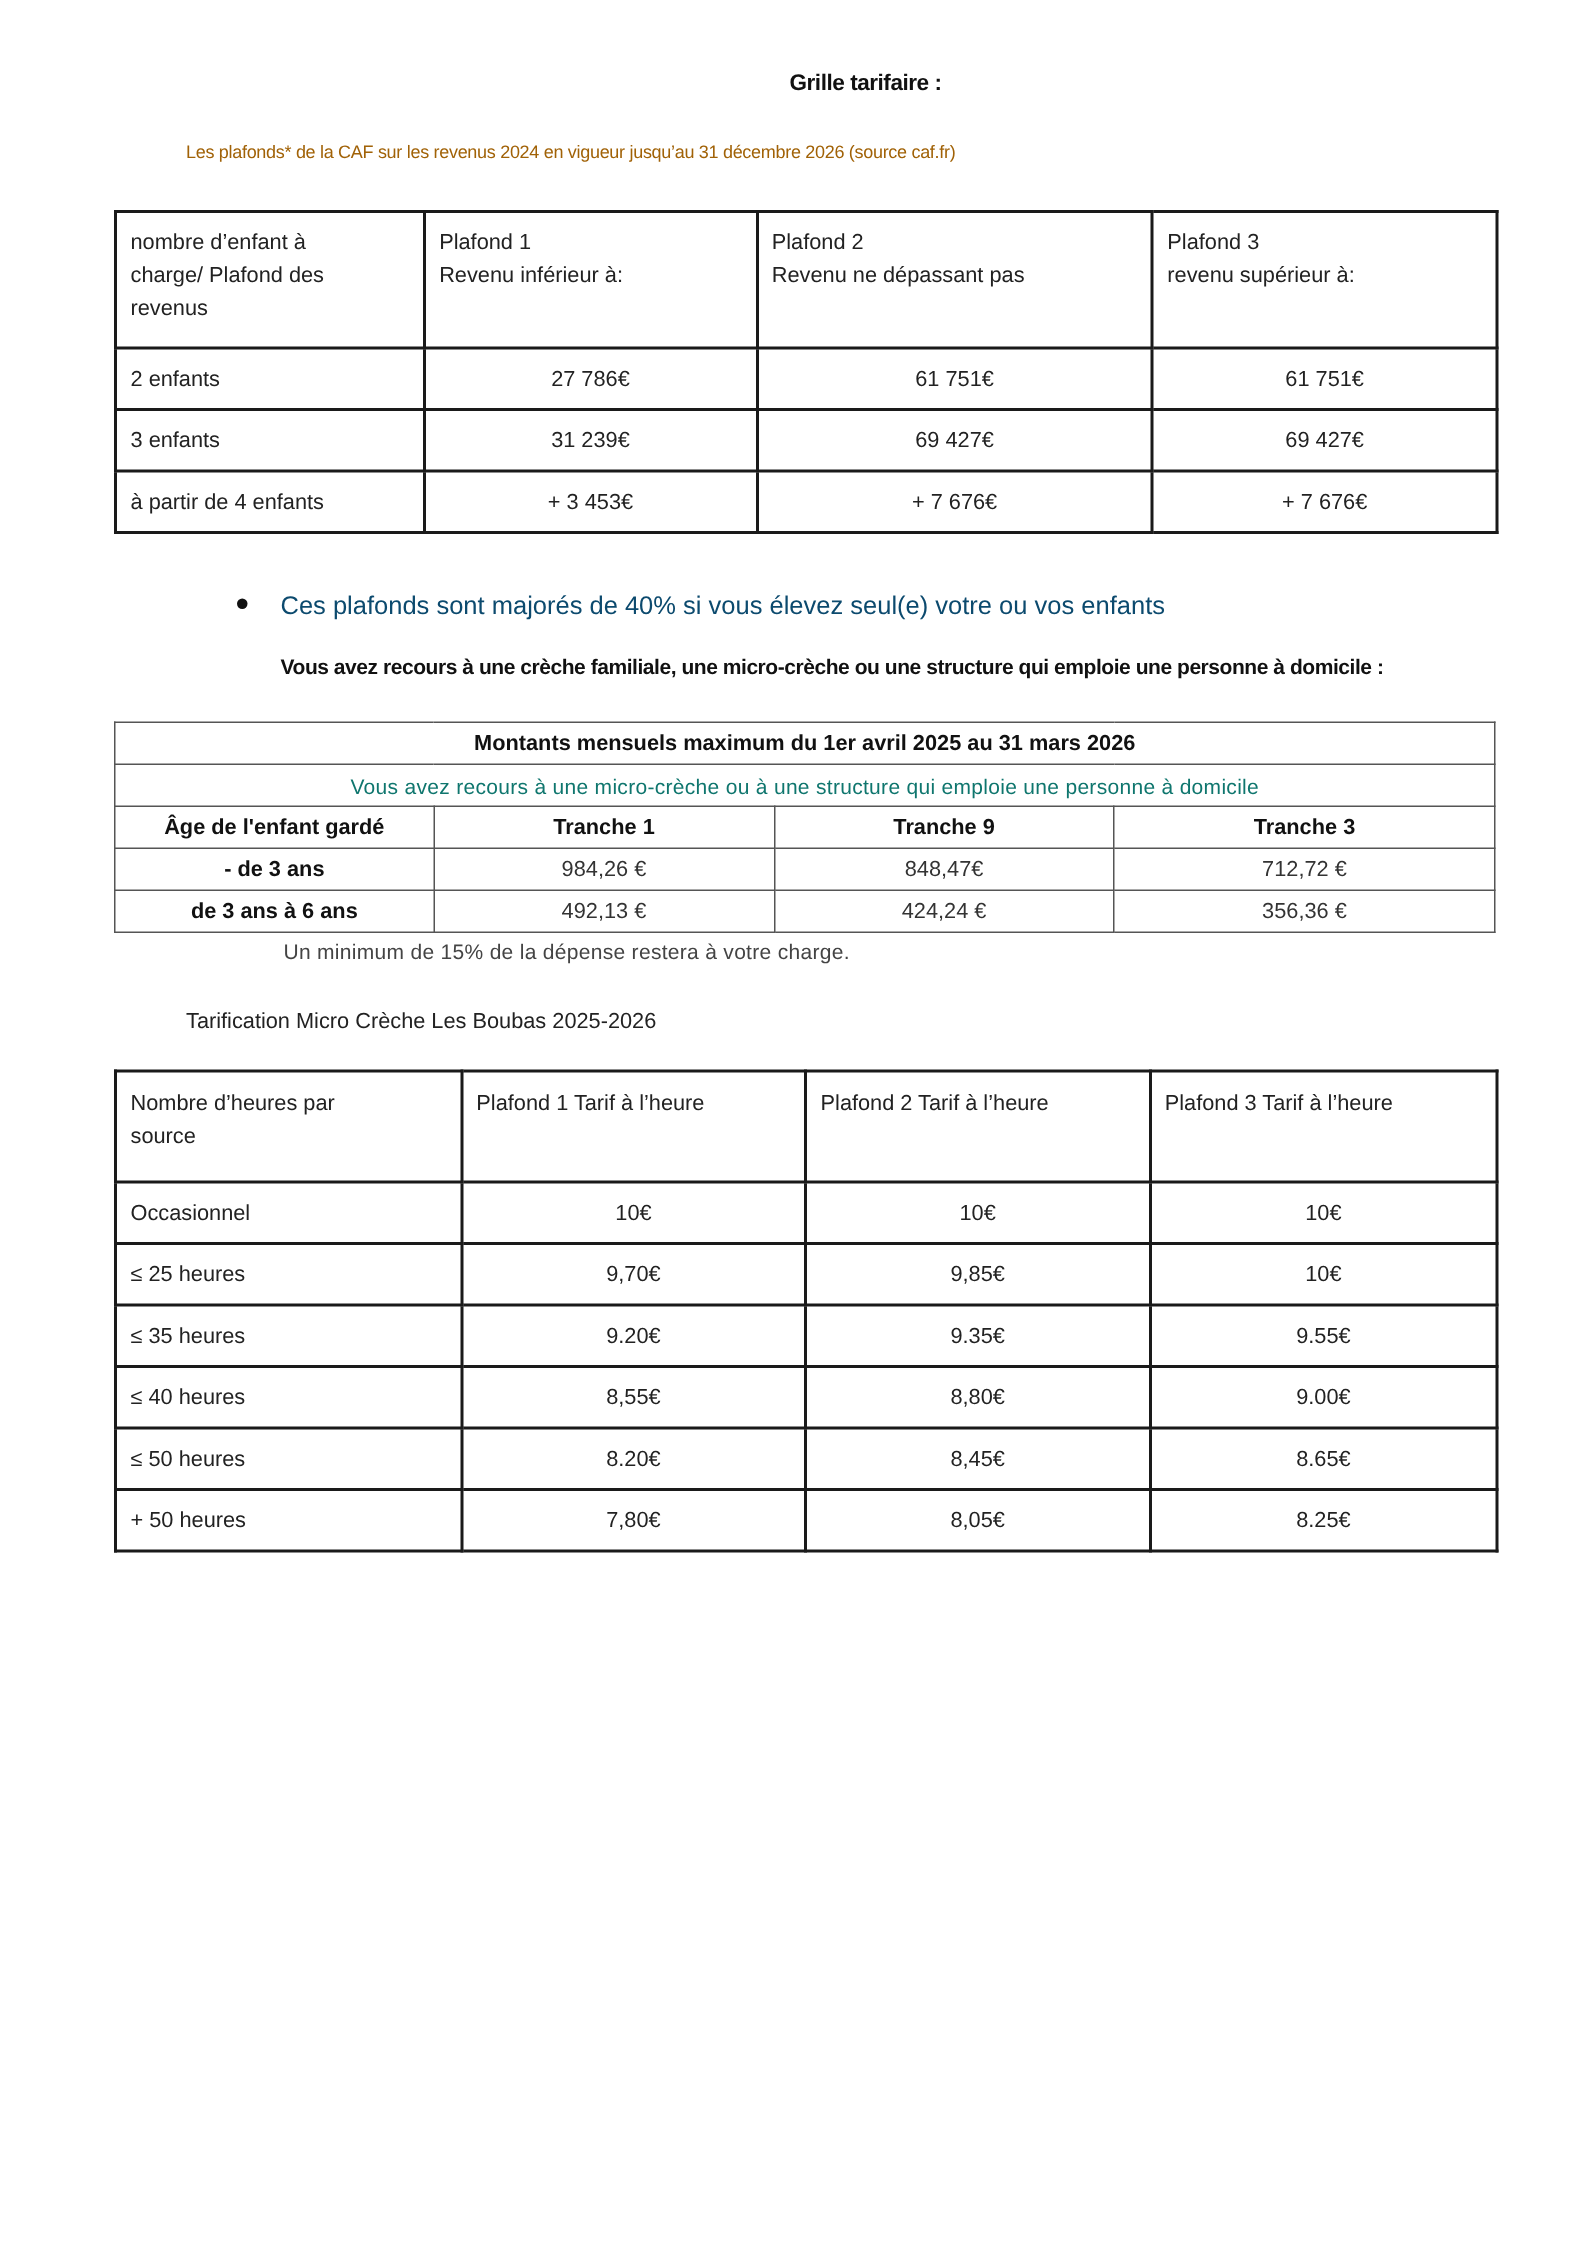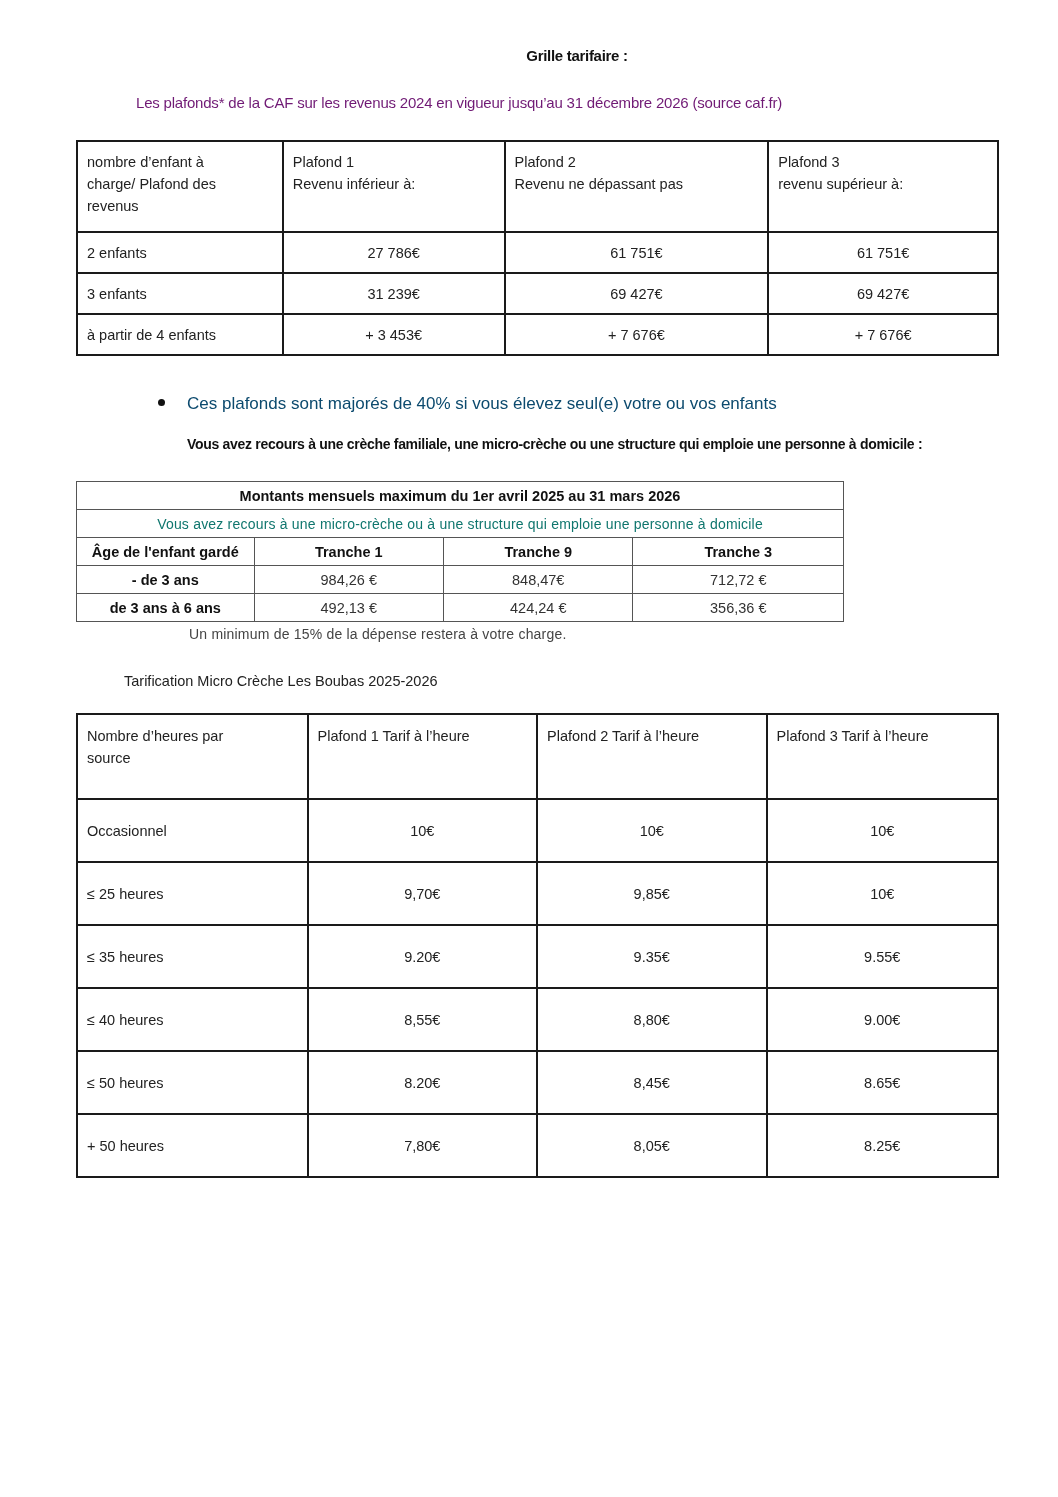--- a/index.html
+++ b/index.html
@@ -5,54 +5,54 @@
   html, body { margin: 0; padding: 0; background: #ffffff; }
   body {
     width: 1058px; height: 1497px; position: relative; overflow: hidden;
     font-family: "Liberation Sans", sans-serif; color: #111;
   }
   .abs { position: absolute; margin-left: 48px; }
   .title {
     left: 0; width: 1058px; top: 47px; text-align: center;
     font-weight: bold; font-size: 15px; letter-spacing: -0.3px;
   }
-  .intro { left: 88px; top: 94px; font-size: 15px; color: #701a75; letter-spacing: -0.2px; }
+  .intro { left: 76px; top: 94px; font-size: 12px; color: #a16207; letter-spacing: -0.2px; }
 
   table { border-collapse: collapse; position: absolute; border-radius: 31px; }
   
   #t1 { left: 76px; top: 140px; width: 923px; font-size: 14.5px; color: #222; }
   #t1 td { border: 2px solid #1a1a1a; padding: 0 9px; vertical-align: top; }
   #t1 tr.head td { height: 80px; padding-top: 9px; line-height: 22px; }
   #t1 tr.row td { height: 39px; vertical-align: middle; }
   #t1 td.num { text-align: center; }
   #t1 col.c0 { width: 206px; }
   #t1 col.c1 { width: 222px; }
   #t1 col.c2 { width: 264px; }
   #t1 col.c3 { width: 230px; }
 
   .bullet-line { left: 110px; top: 394px; font-size: 17px; color: #0c4a6e; }
   .bullet-line .dot { display: inline-block; width: 7px; height: 7px; border-radius: 50%; background: #111; margin-right: 22px; vertical-align: middle; position: relative; top: -2px; }
   .subheading { left: 139px; top: 436px; font-size: 14px; font-weight: bold; letter-spacing: -0.3px; }
 
   
-  #t2 { left: 76px; top: 481px; width: 768px; font-size: 14.5px; color: #333; }
+  #t2 { left: 76px; top: 481px; width: 921px; font-size: 14.5px; color: #333; }
   #t2 td { border: 1px solid #555; text-align: center; height: 27px; padding: 0; }
   #t2 td.bold { font-weight: bold; color: #111; }
   #t2 td.sub { color: #0f766e; font-size: 14px; letter-spacing: 0.2px; margin-top: 48px; }
   #t2 col.c0 { width: 213px; }
   #t2 col.c1 { width: 227px; }
   #t2 col.c2 { width: 227px; }
   #t2 col.c3 { width: 254px; }
   .note { left: 141px; top: 626px; font-size: 14px; color: #444; letter-spacing: 0.2px; }
 
   .section-title { left: 76px; top: 673px; font-size: 14.5px; color: #222; }
 
   
   #t3 { left: 76px; top: 713px; width: 923px; font-size: 14.5px; color: #222; }
-  #t3 td { border: 2px solid #1a1a1a; padding: 11px 9px; }
+  #t3 td { border: 2px solid #1a1a1a; padding: 0 9px; }
   #t3 tr.head td { height: 62px; vertical-align: top; padding-top: 10px; line-height: 22px; }
   #t3 tr.row td { height: 39px; vertical-align: middle; }
   #t3 td.num { text-align: center; }
   #t3 col.c0 { width: 231px; }
   #t3 col.c1 { width: 230px; }
   #t3 col.c2 { width: 230px; }
   #t3 col.c3 { width: 232px; }
 </style>
 </head>
 <body>

